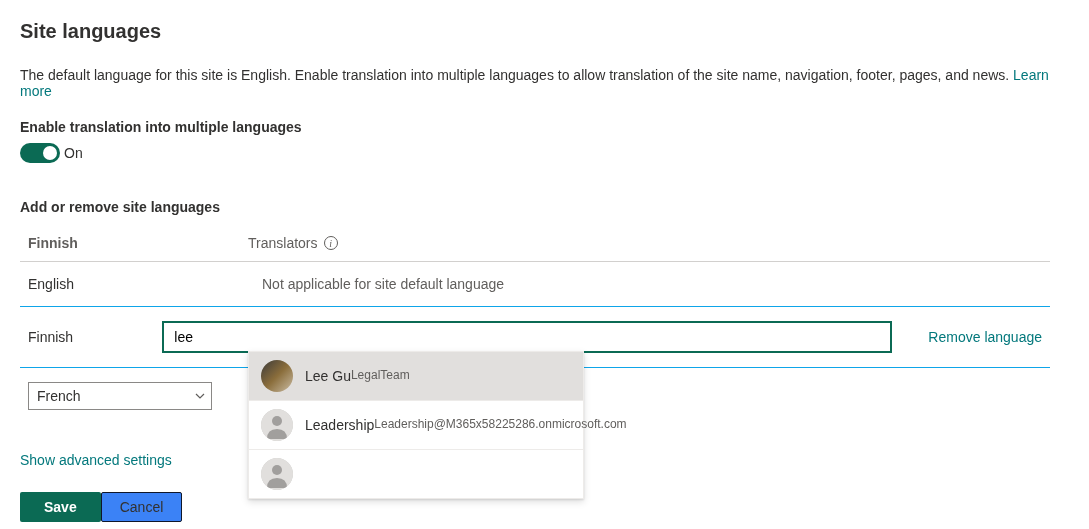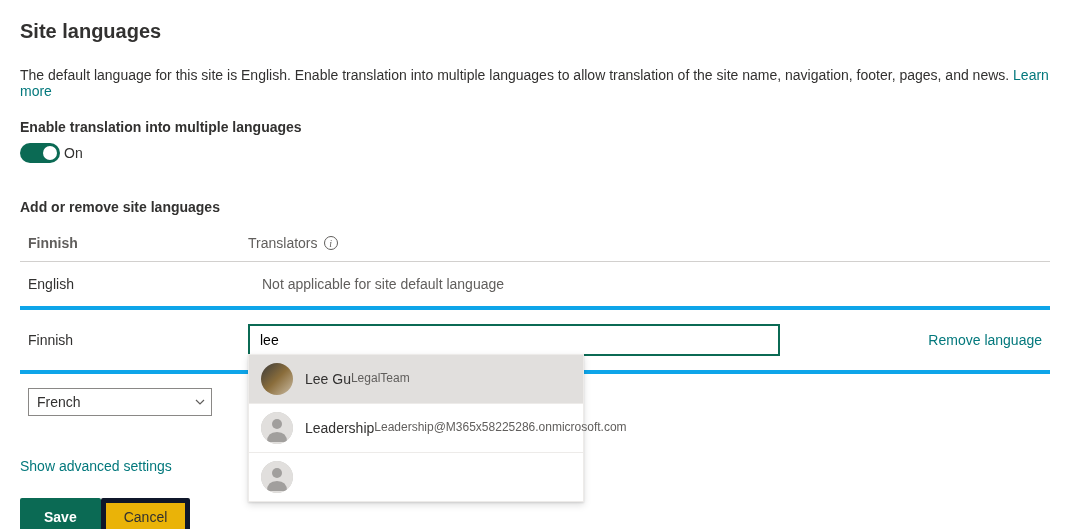--- a/index.html
+++ b/index.html
@@ -96,38 +96,38 @@
       justify-content: center;
       font-size: 10px;
       font-style: italic;
       font-family: Georgia, serif;
       color: #605e5c;
     }
     .lang-row {
       display: flex;
       align-items: center;
       padding: 14px 8px;
-      border-bottom: 4px solid #0ea5e9;
+      border-bottom: 1px solid #0ea5e9;
       position: relative;
     }
     .lang-name {
       width: 220px;
       font-size: 14px;
     }
     .translator-cell {
       flex: 1;
       padding-right: 16px;
     }
     .na-text {
       color: #605e5c;
       font-size: 14px;
       padding-left: 14px;
     }
     .translator-input {
-      width: 532px;
+      width: 730px;
       height: 32px;
       border: 2px solid #0b6a54;
       padding: 4px 10px;
       font-size: 14px;
       font-family: inherit;
       outline: none;
     }
     .remove-link {
       color: #03787c;
       font-size: 14px;
@@ -178,23 +178,23 @@
       color: #fff;
       border: none;
       padding: 7px 24px;
       font-size: 14px;
       font-weight: 600;
       font-family: inherit;
       cursor: pointer;
       border-radius: 2px;
     }
     .btn-secondary {
-      background: #eab308;
+      background: #3b82f6;
       color: #323130;
-      border: 5px solid #0f172a;
+      border: 1px solid #0f172a;
       padding: 6px 18px;
       font-size: 14px;
       font-family: inherit;
       cursor: pointer;
       border-radius: 2px;
     }
     .people-picker {
       position: absolute;
       top: 44px;
       left: 228px;

